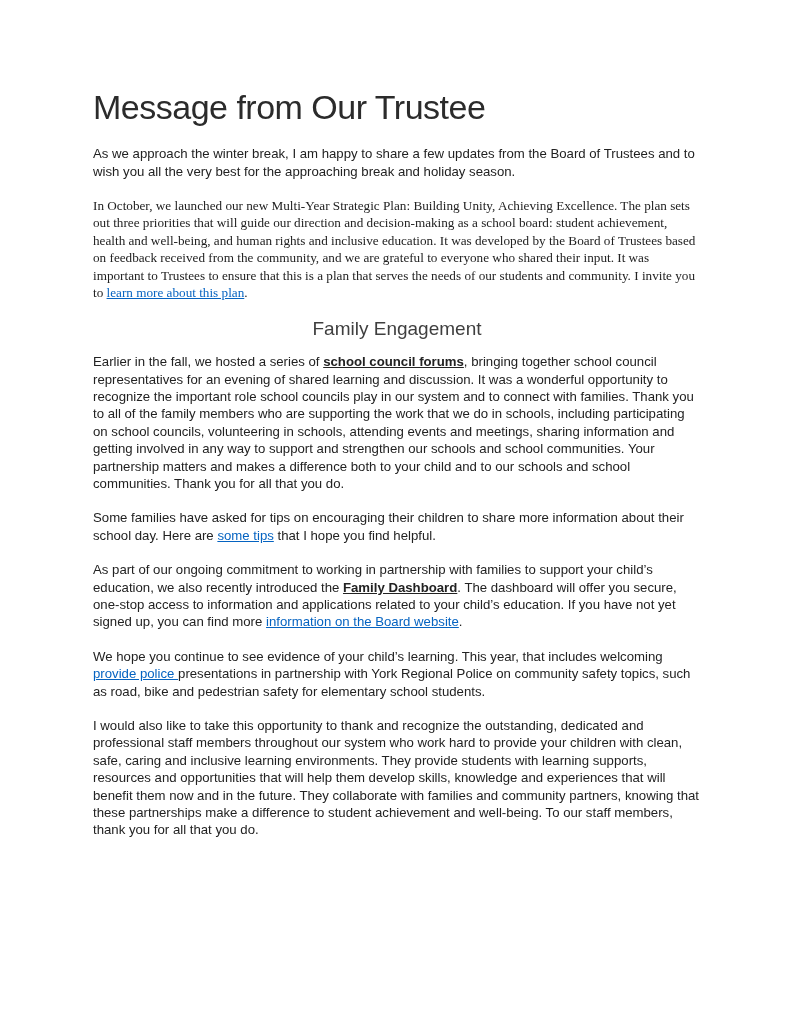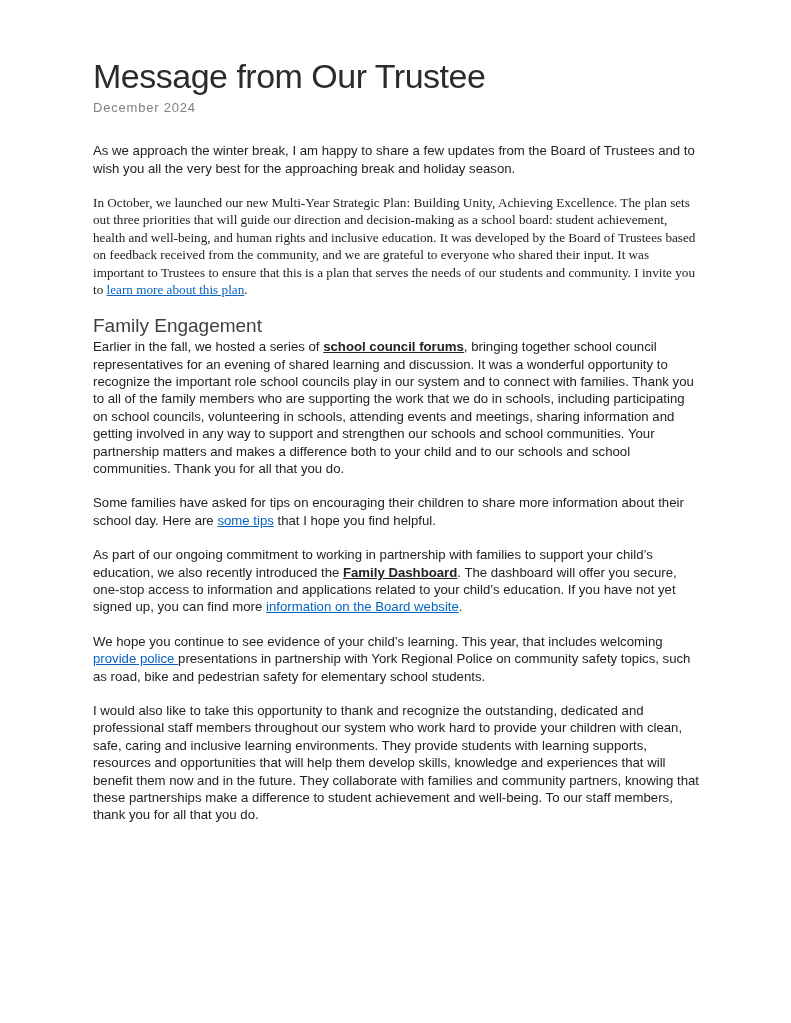--- a/index.html
+++ b/index.html
@@ -9,21 +9,21 @@
   }
   body {
     width: 791px;
     height: 1023px;
     overflow: hidden;
   }
   .page {
     box-sizing: border-box;
     width: 791px;
     height: 723px;
-    padding: 57px 90px 0 93px;
+    padding: 88px 90px 0 93px;
     background: var(--page-bg, #ffffff);
     font-family: "Liberation Sans", sans-serif;
     color: var(--body-text, #222222);
   }
   .doc-title {
     margin: 0;
     font-size: 34px;
     font-weight: 300;
     letter-spacing: -0.5px;
     line-height: 1.15;
@@ -35,45 +35,44 @@
     letter-spacing: 0.8px;
     color: var(--subtitle-text, #808080);
   }
   .section-heading {
     font-size: 19px;
     font-weight: 400;
     line-height: 1.2;
     color: var(--heading-text, #3f3f3f);
   }
   .h-strategic { margin: 5px 0 3px 0; }
-  .h-family    { margin: 14px 0 0 0; }
+  .h-family    { margin: 14px 0 12px 0; text-align: center; }
   .body-para {
     margin: 0 0 17px 0;
     font-size: 13.2px;
     line-height: 17.4px;
     color: var(--body-text, #222222);
   }
-  .intro-para { margin-top: 27px; }
+  .intro-para { margin-top: 18px; }
   .first-body { margin-top: 4px; font-family: Liberation Serif, serif; }
   .doc-link {
     color: var(--link-color, #0563c1);
     text-decoration: underline;
     white-space: pre-wrap;
     cursor: pointer;
   }
   strong { font-weight: 700; text-decoration: underline; }
 </style>
 </head>
 <body>
 
 <div class="page">
 
   <h1 class="doc-title">Message from Our Trustee</h1>
 
-  <div class="doc-subtitle">December 2024</div>
 
   <p class="body-para intro-para">As we approach the winter break, I am happy to share a few updates from the Board of Trustees and to wish you all the very best for the approaching break and holiday season.</p>
 
 
   <p class="body-para first-body">In October, we launched our new Multi-Year Strategic Plan: Building Unity, Achieving Excellence. The plan sets out three priorities that will guide our direction and decision-making as a school board: student achievement, health and well-being, and human rights and inclusive education. It was developed by the Board of Trustees based on feedback received from the community, and we are grateful to everyone who shared their input. It was important to Trustees to ensure that this is a plan that serves the needs of our students and community. I invite you to <a class="doc-link" href="#">learn more about this plan</a>.</p>
 
   <h2 class="section-heading h-family">Family Engagement</h2>
 
   <p class="body-para">Earlier in the fall, we hosted a series of <strong>school council forums</strong>, bringing together school council representatives for an evening of shared learning and discussion. It was a wonderful opportunity to recognize the important role school councils play in our system and to connect with families. Thank you to all of the family members who are supporting the work that we do in schools, including participating on school councils, volunteering in schools, attending events and meetings, sharing information and getting involved in any way to support and strengthen our schools and school communities. Your partnership matters and makes a difference both to your child and to our schools and school communities. Thank you for all that you do.</p>
 

